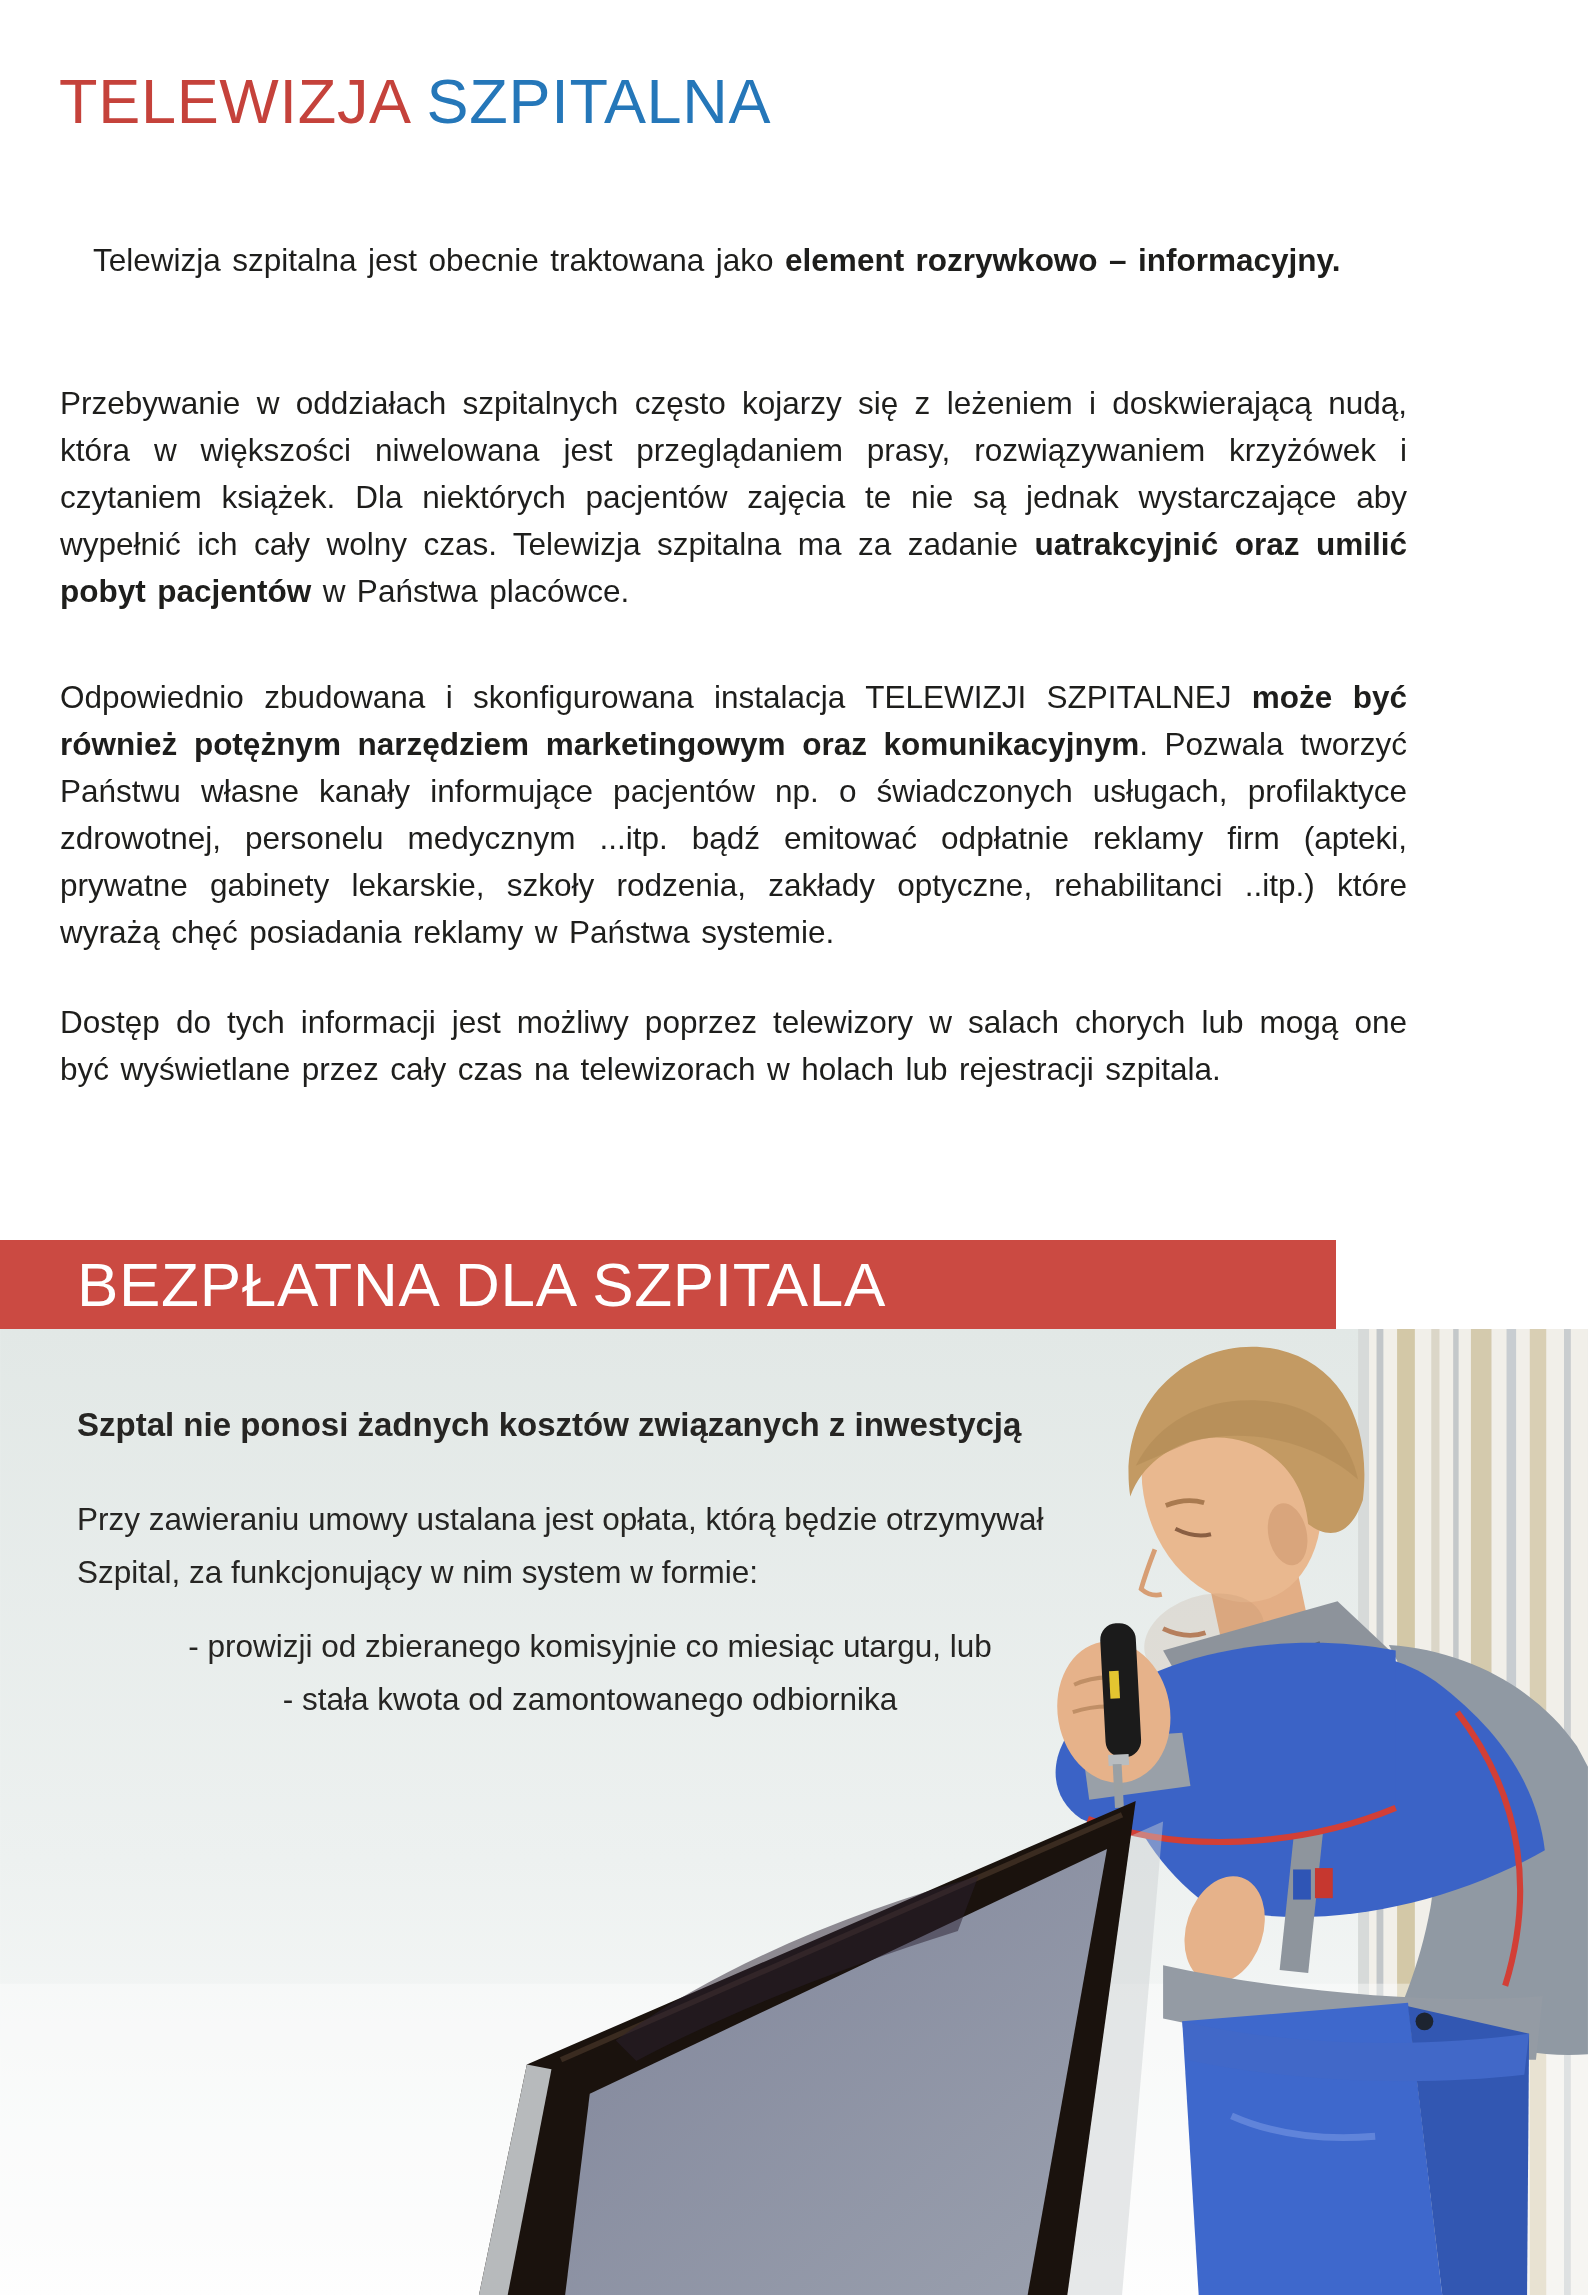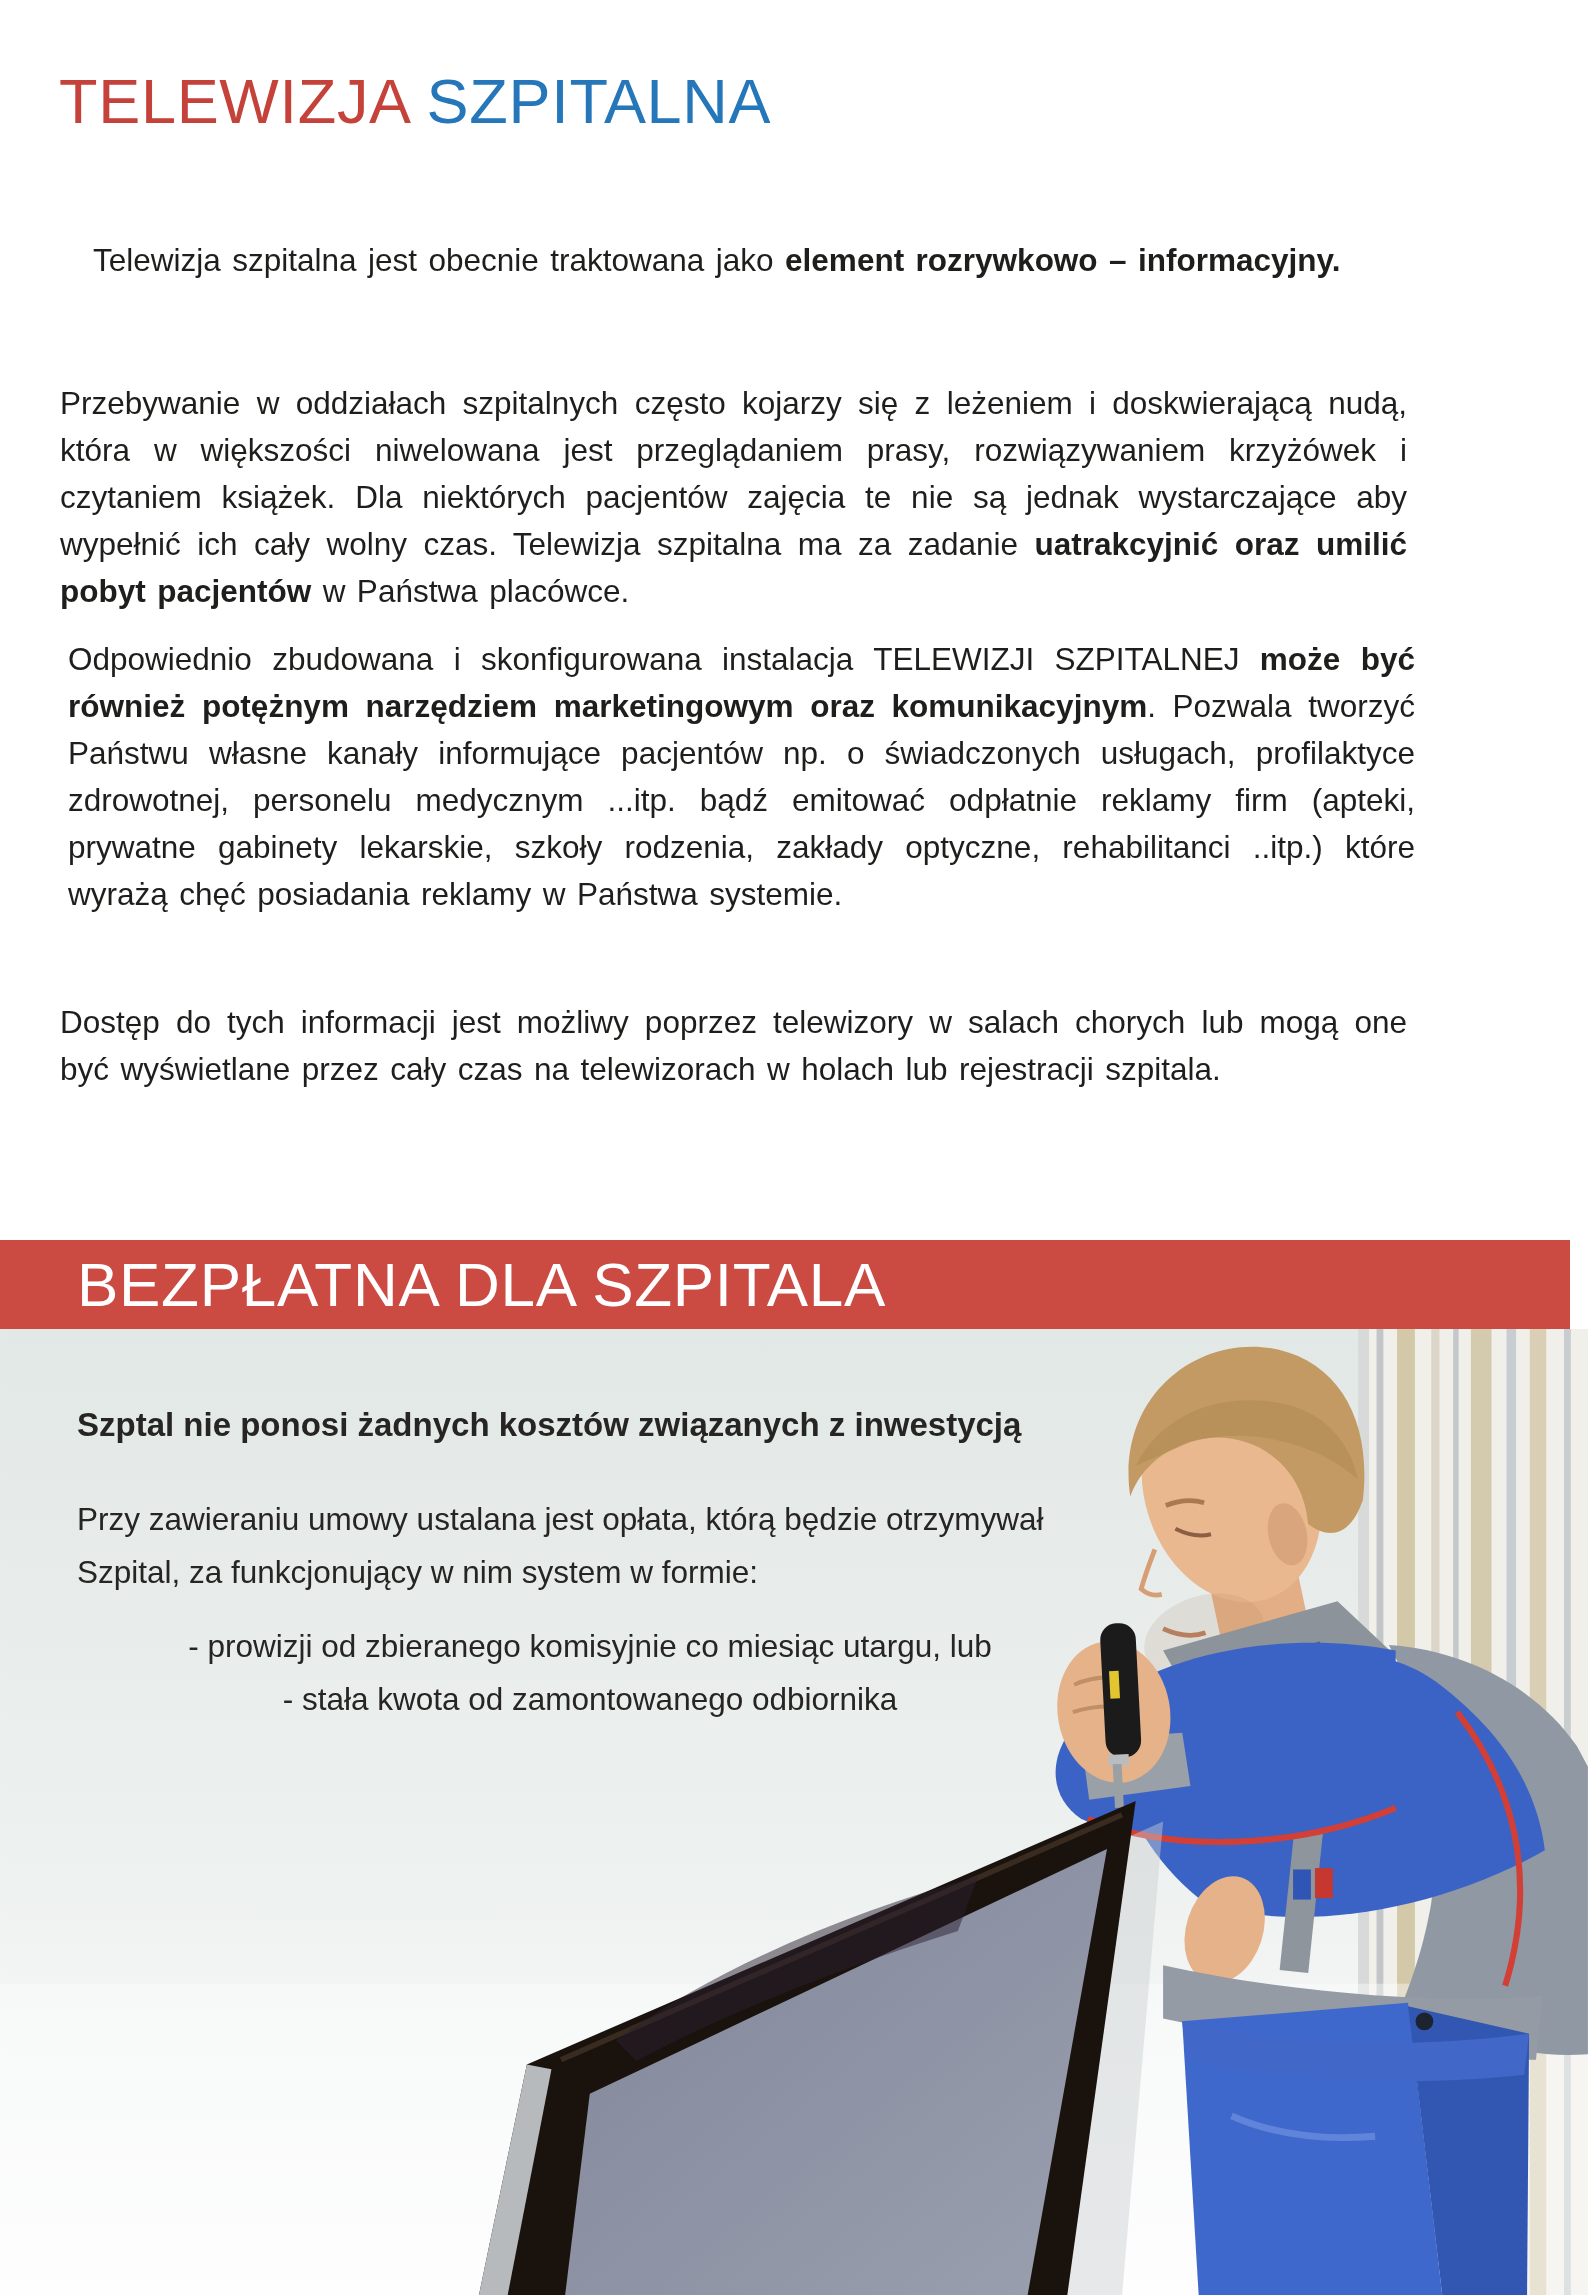--- a/index.html
+++ b/index.html
@@ -20,24 +20,24 @@
   .title .blue{color:#2577b9;text-align:right;}
   .para{
     position:absolute;left:60px;width:1347px;
     font-size:31.5px;line-height:47px;
     text-align:justify;word-spacing:2.7px;
     color:#1e1e1c;
   }
   .para .b{font-weight:bold;}
   #p1{top:205px;margin-left:33px;}
   #p2{top:348px;}
-  #p3{top:604px;margin-left:8px;}
+  #p3{top:642px;}
   #p4{top:967px;}
   .banner{
-    position:absolute;left:0;top:1240px;width:1570px;height:89px;
+    position:absolute;left:0;top:1240px;width:1336px;height:89px;
     background:#cb4a42;
   }
   .banner-label{
     position:absolute;left:77px;top:0;height:89px;line-height:90px;
     color:#ffffff;font-size:62px;font-weight:400;letter-spacing:0.7px;
     white-space:nowrap;
   }
   .photo{
     position:absolute;left:0;top:1329px;width:1588px;height:966px;
   }

